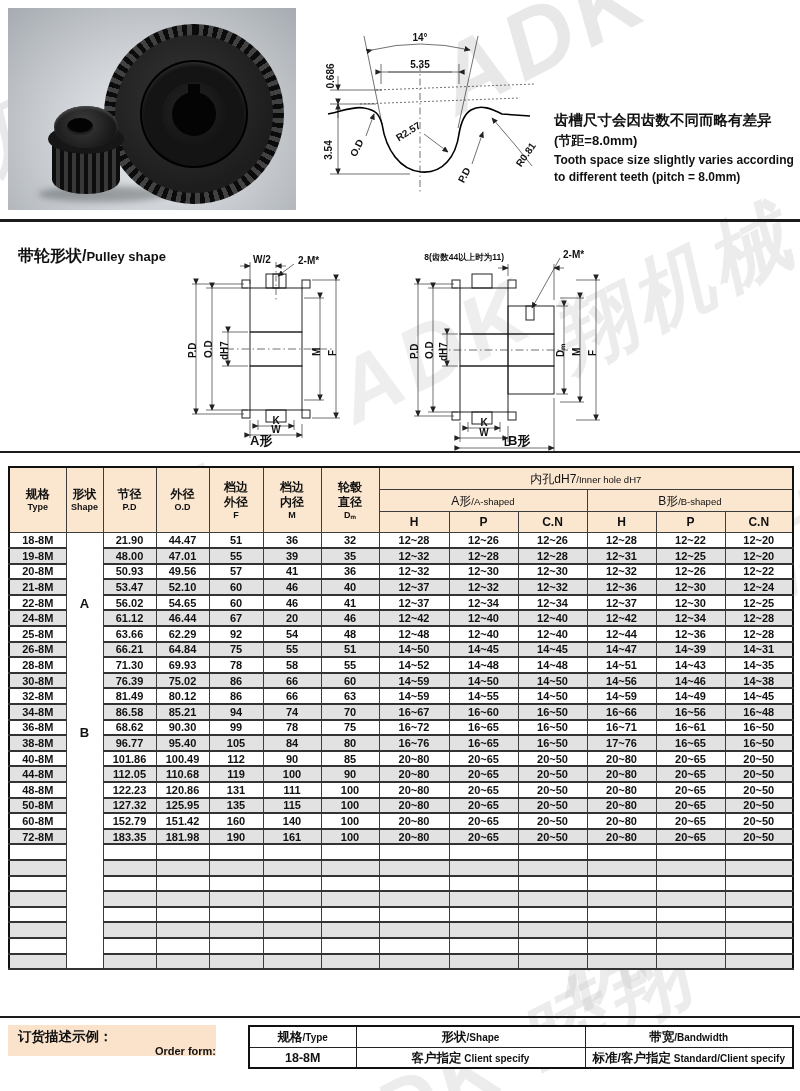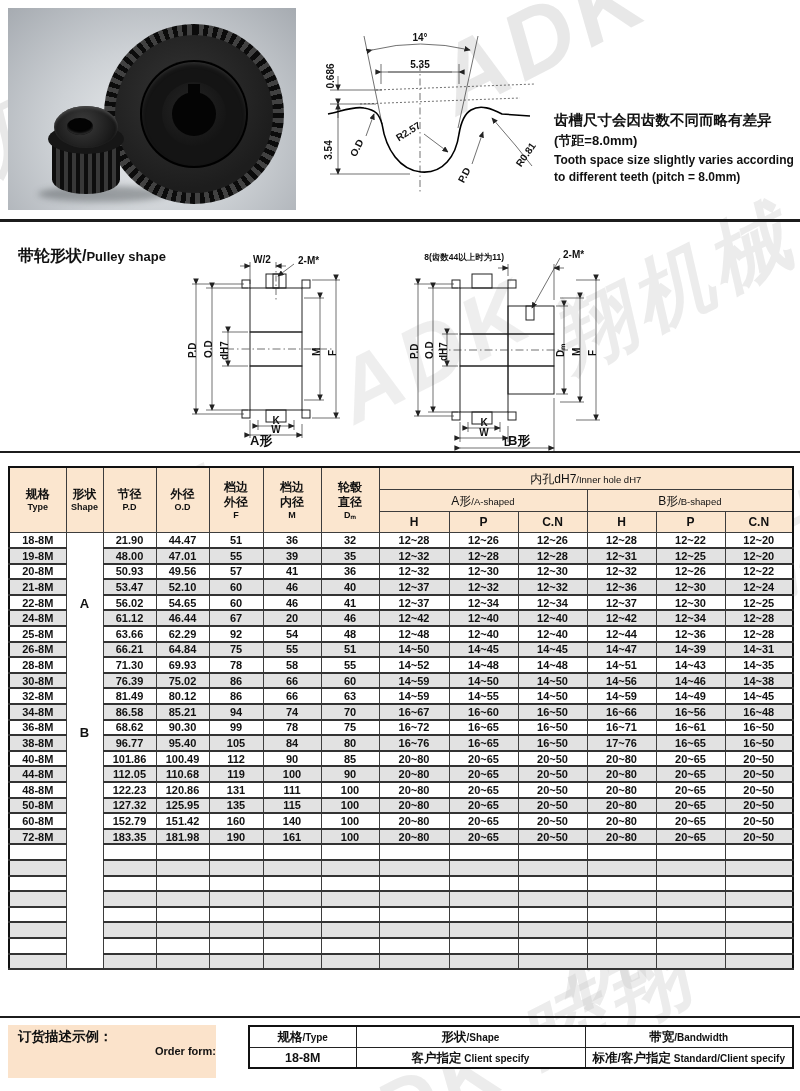--- a/index.html
+++ b/index.html
@@ -82,21 +82,21 @@
   .h-mix-en { font-size:9.5px; font-weight:400; }
   th.sub { font-size:12px; font-weight:800; height:21px; }
   table.spec tbody td { height:15.6px; font-size:11px; font-weight:700; padding:0; border-bottom:2px solid #333; }
   table.spec tbody tr:nth-child(even) td { background:#e2e2e2; }
   td.shape-cell { background:#fff !important; position:relative; border-bottom:1px solid #3d3d3d; }
   .shape-letter { position:absolute; left:0; width:100%; text-align:center; font-size:13px; font-weight:800; }
   .shape-a { top:63px; }
   .shape-b { top:192px; }
 
   
-  .order-label { position:absolute; left:8px; top:1025px; width:208px; height:53px; background:#fbe3cb;
+  .order-label { position:absolute; left:8px; top:1025px; width:208px; height:31px; background:#fbe3cb;
                  padding:4px 0 0 10px; z-index:2; }
   .order-label .cn { font-size:13.5px; font-weight:800; line-height:1.2; }
   .order-label .en { font-size:11px; font-weight:700;text-align:right; }
   .order-table-wrap { position:absolute; left:248px; top:1025px; z-index:2; }
   table.order { border-collapse:collapse; table-layout:fixed; width:544px; border:2px solid #111; }
   table.order th, table.order td { border:1.5px solid #222; text-align:center; height:21px; background:#fff; }
   table.order .o-cn { font-size:12.5px; font-weight:800; }
   table.order .o-en { font-size:10px; font-weight:700; }
 </style>
 </head>

